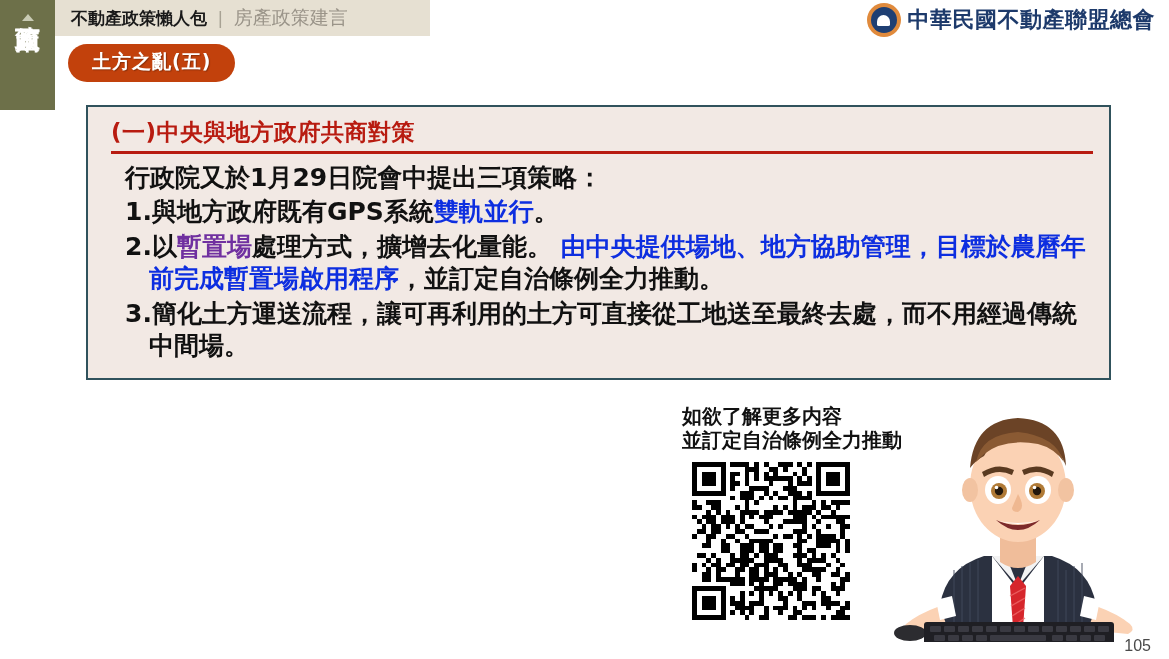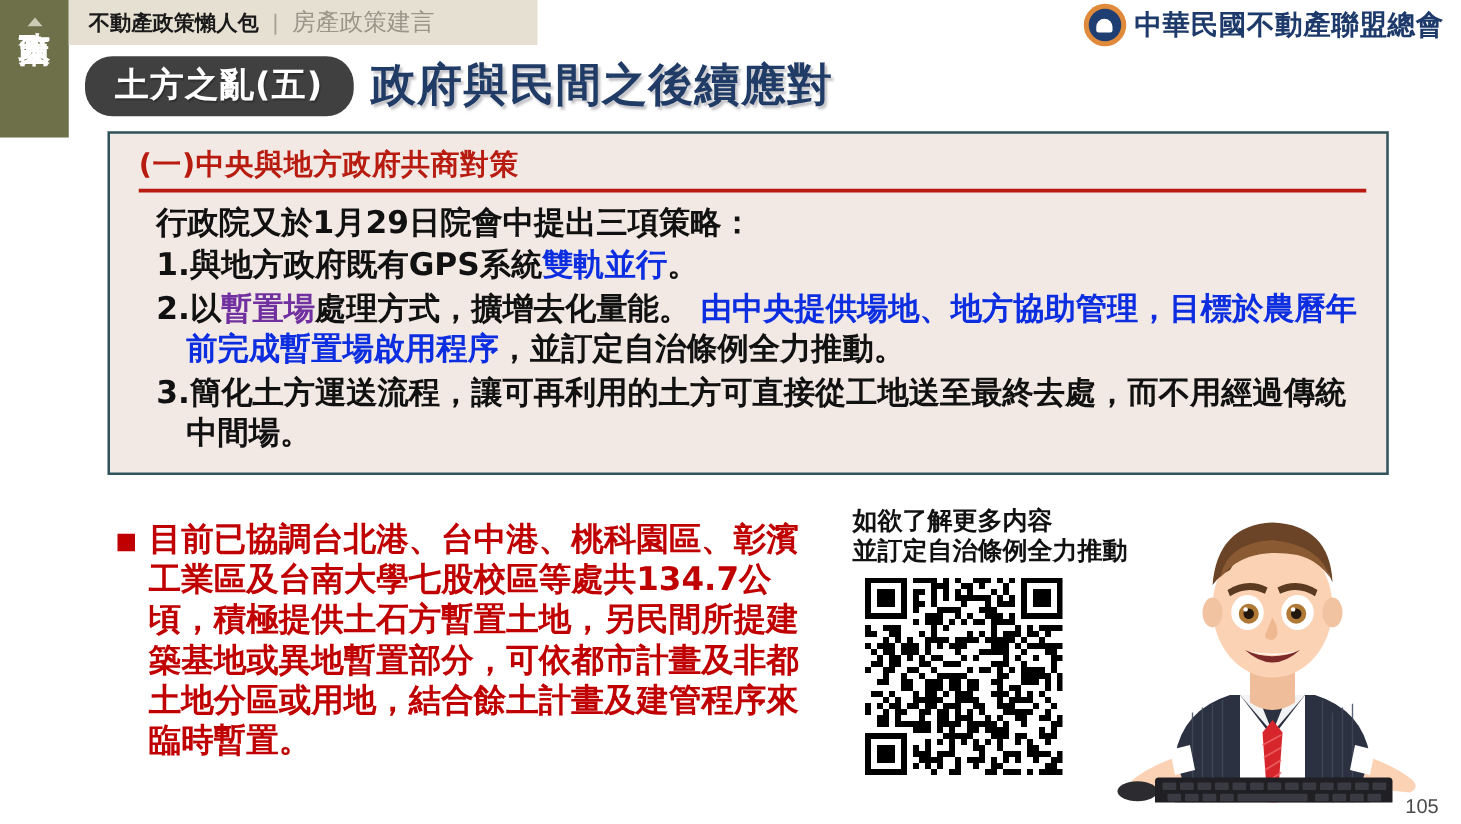--- a/index.html
+++ b/index.html
@@ -121,23 +121,23 @@
 
   
   .title-row {
     position: absolute;
     left: 68px; top: 44px;
     display: flex;
     align-items: center;
     gap: 14px;
   }
   .title-pill {
-    background: #404040;
+    background: #c2410c;
     color: #ffffff;
-    font-size: 27px;
+    font-size: 19px;
     font-weight: bold;
     padding: 5px 24px 7px 24px;
     border-radius: 22px;
     letter-spacing: 1px;
     font-family: "DejaVu Sans", "Liberation Sans", sans-serif;
     text-shadow: 1px 1px 1px rgba(0,0,0,0.28);
     white-space: nowrap;
   }
   .title-main {
     color: #1f3b66;
@@ -290,38 +290,33 @@
     <span class="crumb-inactive">房產政策建言</span>
   </div>
 
   <div class="logo-wrap">
     <span class="logo-mark"></span>
     <span class="logo-text">中華民國不動產聯盟總會</span>
   </div>
 
   <div class="title-row">
     <span class="title-pill">土方之亂(五)</span>
-    <span class="title-main">政府與民間之後續應對</span>
   </div>
 
   <div class="content-box">
     <div class="box-heading">(一)中央與地方政府共商對策</div>
     <hr class="box-rule">
     <div class="lead-line">行政院又於1月29日院會中提出三項策略：</div>
     <div id="numbered-list">
         <div class="num-item hang"><span class="marker hl-black">1.</span><span class="body"><span class="hl-black">與地方政府既有GPS系統</span><span class="hl-blue">雙軌並行</span><span class="hl-black">。</span></span></div>
         <div class="num-item hang"><span class="marker hl-black">2.</span><span class="body"><span class="hl-black">以</span><span class="hl-purple">暫置場</span><span class="hl-black">處理方式，擴增去化量能。 </span><span class="hl-blue">由中央提供場地、地方協助管理，目標於農曆年前完成暫置場啟用程序</span><span class="hl-black">，並訂定自治條例全力推動。</span></span></div>
         <div class="num-item hang"><span class="marker hl-black">3.</span><span class="body"><span class="hl-black">簡化土方運送流程，讓可再利用的土方可直接從工地送至最終去處，而不用經過傳統中間場。</span></span></div>
       </div>
   </div>
 
-  <div class="red-block">
-    <span class="red-bullet"></span>
-    <span class="red-text">目前已協調台北港、台中港、桃科園區、彰濱工業區及台南大學七股校區等處共134.7公頃，積極提供土石方暫置土地，另民間所提建築基地或異地暫置部分，可依都市計畫及非都土地分區或用地，結合餘土計畫及建管程序來臨時暫置。</span>
-  </div>
 
   <div class="qr-caption">
       <div>如欲了解更多内容</div>
       <div>並訂定自治條例全力推動</div>
     </div>
 
   <div class="qr-box">
     <svg viewBox="0 0 33 33" shape-rendering="crispEdges">
       <rect width="33" height="33" fill="#fff"></rect>
       <g fill="#000" id="qr-cells">

